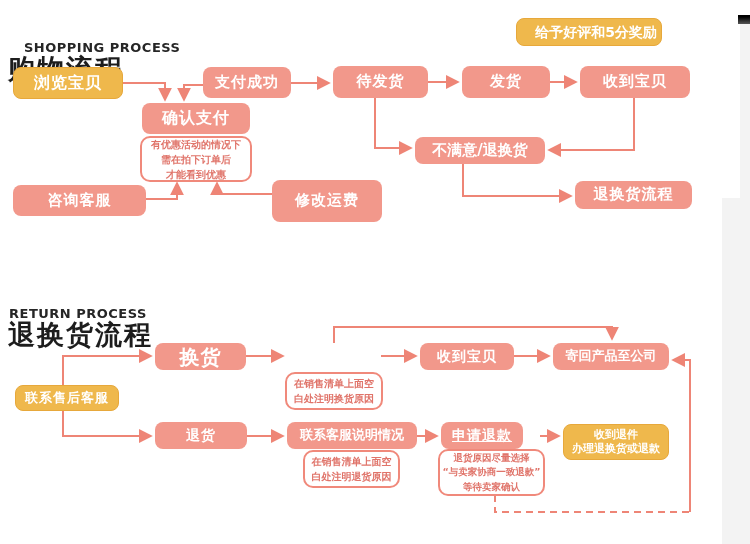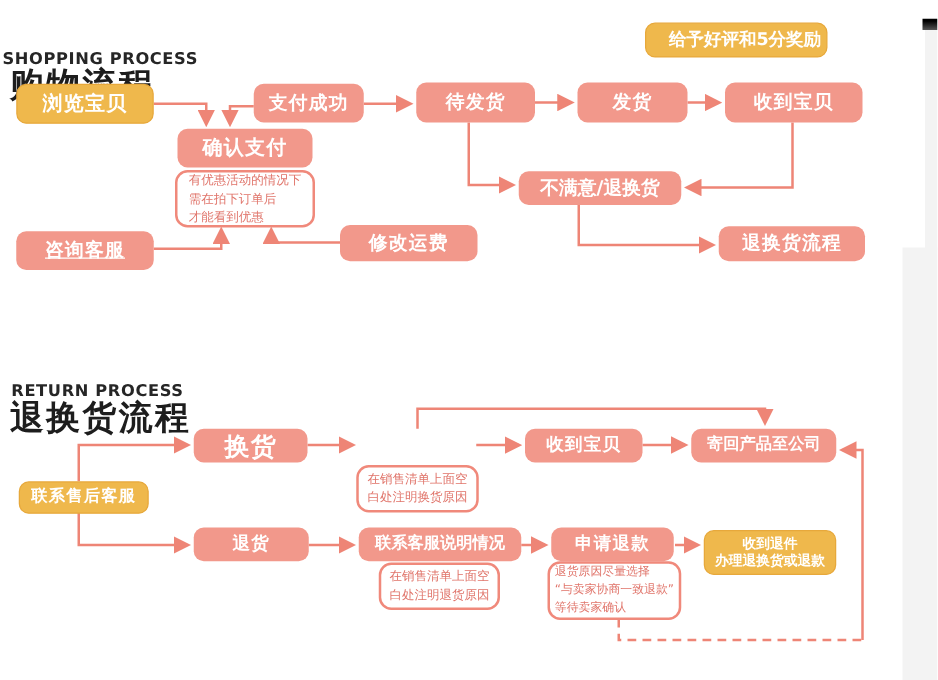--- a/index.html
+++ b/index.html
@@ -13,21 +13,21 @@
   #connectors{position:absolute;left:0;top:0;pointer-events:none;}
   .sec-title{position:absolute;color:var(--title);font-weight:800;font-size:27px;letter-spacing:2px;line-height:1;margin-top:45px;}
   .sec-sub{position:absolute;color:#262626;font-weight:700;font-size:13px;letter-spacing:0.5px;line-height:1;}
   .node{position:absolute;display:flex;align-items:center;justify-content:center;
         color:#fff;font-weight:bold;border-radius:8px;text-align:center;
         letter-spacing:1px;line-height:1.3;box-sizing:border-box;}
   .pink{background:var(--pink);}
   .yellow{background:var(--yellow);border:1px solid var(--yellow-border);}
   .note{position:absolute;display:flex;align-items:center;justify-content:center;
         background:#fff;border:2px solid var(--note-border);border-radius:10px;
-        color:var(--note-text);font-size:10px;font-weight:normal;text-align:left;
+        color:var(--note-text);font-size:10px;font-weight:bold;text-align:center;
         white-space:pre-line;line-height:1.5;box-sizing:border-box;z-index:2;}
   .multiline{white-space:pre-line;}
   .strip{position:absolute;background:var(--strip);}
   .strip-cap{position:absolute;background:linear-gradient(#000 20%,#555);}
 </style>
 </head>
 <body>
 
 <div id="stage">
 
@@ -57,52 +57,52 @@
       <path marker-end="url(#ah)" d="M334 343 V327 H612 V338"></path>
       <path marker-end="url(#ah)" d="M247 436 H282"></path>
       <path marker-end="url(#ah)" d="M417 436 H436"></path>
       <path marker-end="url(#ah)" d="M540 436 H558"></path>
       <path stroke-dasharray="7 5" d="M495 495 V512 H690"></path>
       <path marker-end="url(#ah)" d="M690 512 V360 H674"></path>
     </g>
   </svg>
 
   <div class="sec-title" style="left:8px;top:10px;">购物流程</div>
-  <div class="sec-sub" style="left:2px;top:41px;">SHOPPING PROCESS</div>
+  <div class="sec-sub" style="left:24px;top:41px;">SHOPPING PROCESS</div>
 
   <div class="node yellow" style="left:13px;top:67px;width:110px;height:32px;font-size:16px;">浏览宝贝</div>
   <div class="node pink" style="left:203px;top:67px;width:88px;height:31px;font-size:15px;">支付成功</div>
   <div class="node pink" style="left:333px;top:66px;width:95px;height:32px;font-size:15px;">待发货</div>
   <div class="node pink" style="left:462px;top:66px;width:88px;height:32px;font-size:15px;">发货</div>
   <div class="node pink" style="left:580px;top:66px;width:110px;height:32px;font-size:15px;">收到宝贝</div>
   <div class="node yellow" style="left:516px;top:18px;width:146px;height:28px;font-size:14px;letter-spacing:0;padding-left:14px;">给予好评和5分奖励</div>
   <div class="node pink" style="left:142px;top:103px;width:108px;height:31px;font-size:16px;z-index:3;">确认支付</div>
   <div class="note" style="left:140px;top:136px;width:112px;height:46px;">有优惠活动的情况下
 需在拍下订单后
 才能看到优惠</div>
-  <div class="node pink" style="left:13px;top:185px;width:110px;height:31px;font-size:15px;text-decoration:underline;">咨询客服</div>
-  <div class="node pink" style="left:272px;top:180px;width:110px;height:29px;font-size:15px;">修改运费</div>
+  <div class="node pink" style="left:13px;top:185px;width:133px;height:31px;font-size:15px;">咨询客服</div>
+  <div class="node pink" style="left:272px;top:180px;width:110px;height:42px;font-size:15px;">修改运费</div>
   <div class="node pink" style="left:415px;top:137px;width:130px;height:27px;font-size:15px;letter-spacing:0;">不满意/退换货</div>
   <div class="node pink" style="left:575px;top:181px;width:117px;height:28px;font-size:15px;">退换货流程</div>
 
   <div class="sec-title" style="left:8px;top:276px;">退换货流程</div>
   <div class="sec-sub" style="left:9px;top:307px;">RETURN PROCESS</div>
 
   <div class="node yellow" style="left:15px;top:385px;width:104px;height:26px;font-size:13px;z-index:3;">联系售后客服</div>
   <div class="node pink" style="left:155px;top:343px;width:91px;height:27px;font-size:20px;">换货</div>
   <div class="node pink" style="left:287px;top:343px;width:94px;height:27px;font-size:14px;margin-top:33px;">说明情况</div>
   <div class="note" style="left:285px;top:372px;width:98px;height:38px;">在销售清单上面空
 白处注明换货原因</div>
   <div class="node pink" style="left:420px;top:343px;width:94px;height:27px;font-size:14px;">收到宝贝</div>
   <div class="node pink" style="left:553px;top:343px;width:116px;height:27px;font-size:13px;letter-spacing:0;">寄回产品至公司</div>
   <div class="node pink" style="left:155px;top:422px;width:92px;height:27px;font-size:14px;">退货</div>
   <div class="node pink" style="left:287px;top:422px;width:130px;height:27px;font-size:13px;letter-spacing:0;">联系客服说明情况</div>
   <div class="note" style="left:303px;top:450px;width:97px;height:38px;">在销售清单上面空
 白处注明退货原因</div>
-  <div class="node pink" style="left:441px;top:422px;width:98px;height:27px;font-size:14px;">申请退款</div>
+  <div class="node pink" style="left:441px;top:422px;width:82px;height:27px;font-size:14px;text-decoration:underline;">申请退款</div>
   <div class="note" style="left:438px;top:449px;width:107px;height:47px;font-size:9.5px;">退货原因尽量选择
 “与卖家协商一致退款”
 等待卖家确认</div>
   <div class="node yellow multiline" style="left:563px;top:424px;width:106px;height:36px;font-size:11px;letter-spacing:0;">收到退件
 办理退换货或退款</div>
 
   <div class="strip" style="left:740px;top:15px;width:10px;height:185px;"></div>
   <div class="strip" style="left:722px;top:198px;width:28px;height:346px;"></div>
   <div class="strip-cap" style="left:738px;top:15px;width:12px;height:9px;"></div>
 

